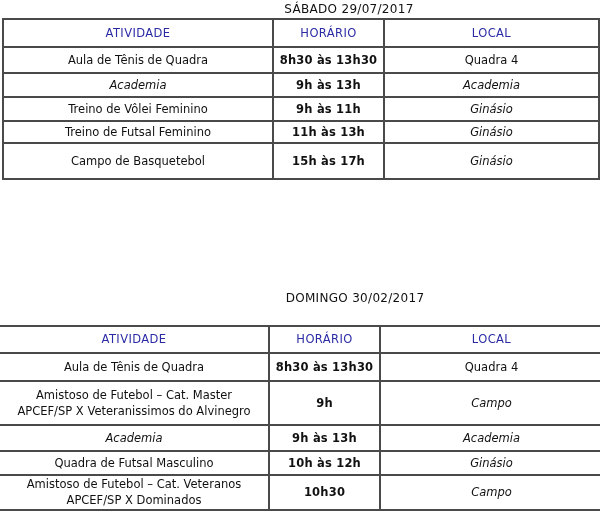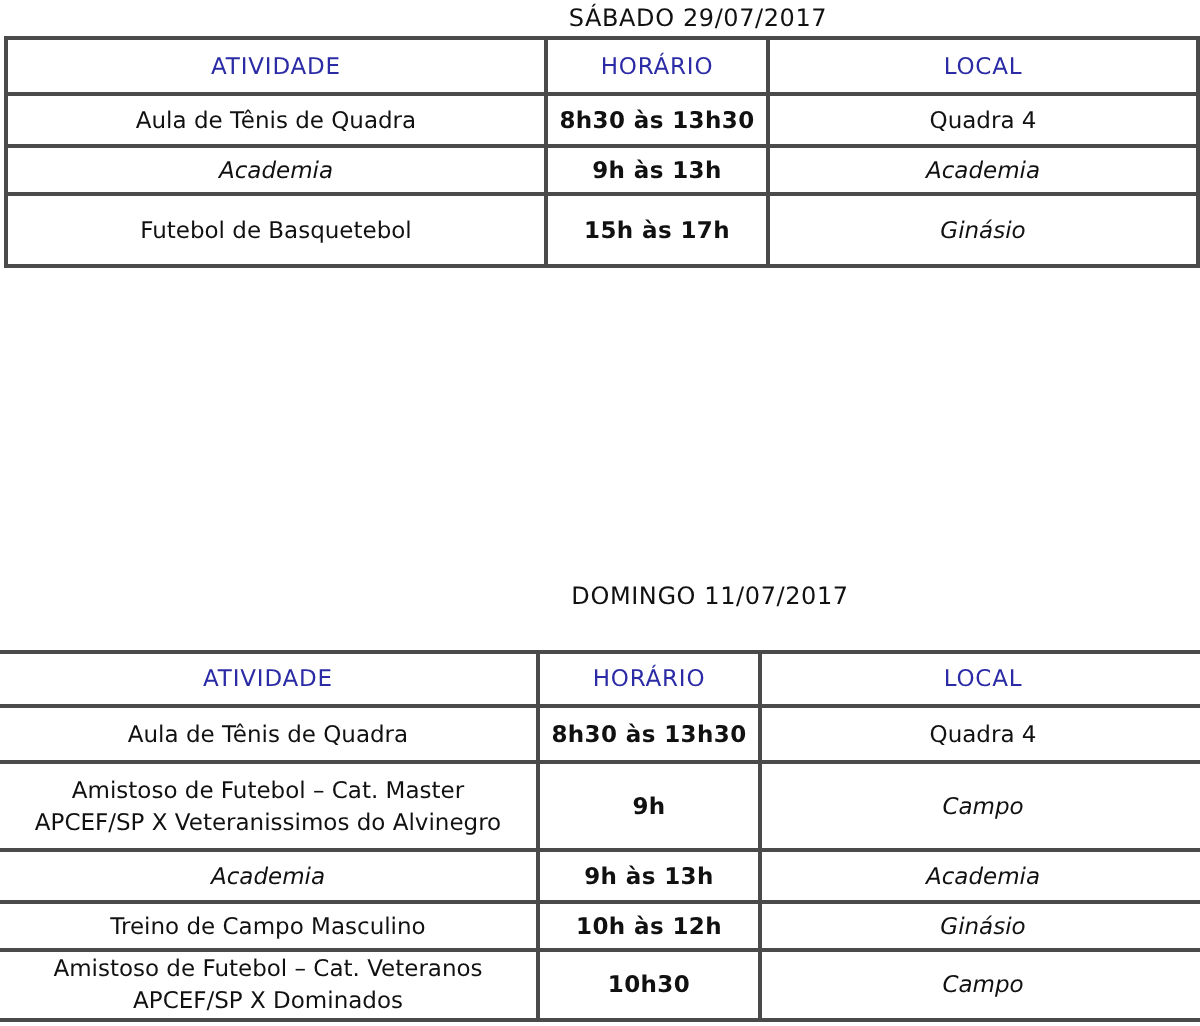--- a/index.html
+++ b/index.html
@@ -90,29 +90,39 @@
   <tr style="height:26px">
     <td>Aula de Tênis de Quadra</td>
     <td class="time">8h30 às 13h30</td>
     <td>Quadra 4</td>
   </tr>
   <tr style="height:24px">
     <td class="loc">Academia</td>
     <td class="time">9h às 13h</td>
     <td class="loc">Academia</td>
   </tr>
+  <tr style="height:24px">
+    <td>Treino de Vôlei Feminino</td>
+    <td class="time">9h às 11h</td>
+    <td class="loc">Ginásio</td>
+  </tr>
+  <tr style="height:22px">
+    <td>Treino de Futsal Feminino</td>
+    <td class="time">11h às 13h</td>
+    <td class="loc">Ginásio</td>
+  </tr>
   <tr style="height:36px">
-    <td class="top-aligned">Futebol de Basquetebol</td>
+    <td class="top-aligned">Campo de Basquetebol</td>
     <td class="time">15h às 17h</td>
     <td class="loc">Ginásio</td>
   </tr>
 </tbody>
   </table>
 
-<div class="day-title" id="title-sun">DOMINGO 11/07/2017</div>
+<div class="day-title" id="title-sun">DOMINGO 30/02/2017</div>
 
 <table class="sched" id="table-sun">
   <colgroup>
       <col class="c1">
       <col class="c2">
       <col class="c3">
     </colgroup>
   <tbody>
       <tr style="height:27px">
     <th>ATIVIDADE</th>
@@ -131,21 +141,21 @@
     </td>
     <td class="time">9h</td>
     <td class="loc">Campo</td>
   </tr>
   <tr style="height:26px">
     <td class="loc">Academia</td>
     <td class="time">9h às 13h</td>
     <td class="loc">Academia</td>
   </tr>
   <tr style="height:24px">
-    <td>Treino de Campo Masculino</td>
+    <td>Quadra de Futsal Masculino</td>
     <td class="time">10h às 12h</td>
     <td class="loc">Ginásio</td>
   </tr>
   <tr style="height:35px">
     <td>
       <div>Amistoso de Futebol – Cat. Veteranos</div>
       <div style="margin-top:3px">APCEF/SP X Dominados</div>
     </td>
     <td class="time">10h30</td>
     <td class="loc">Campo</td>

